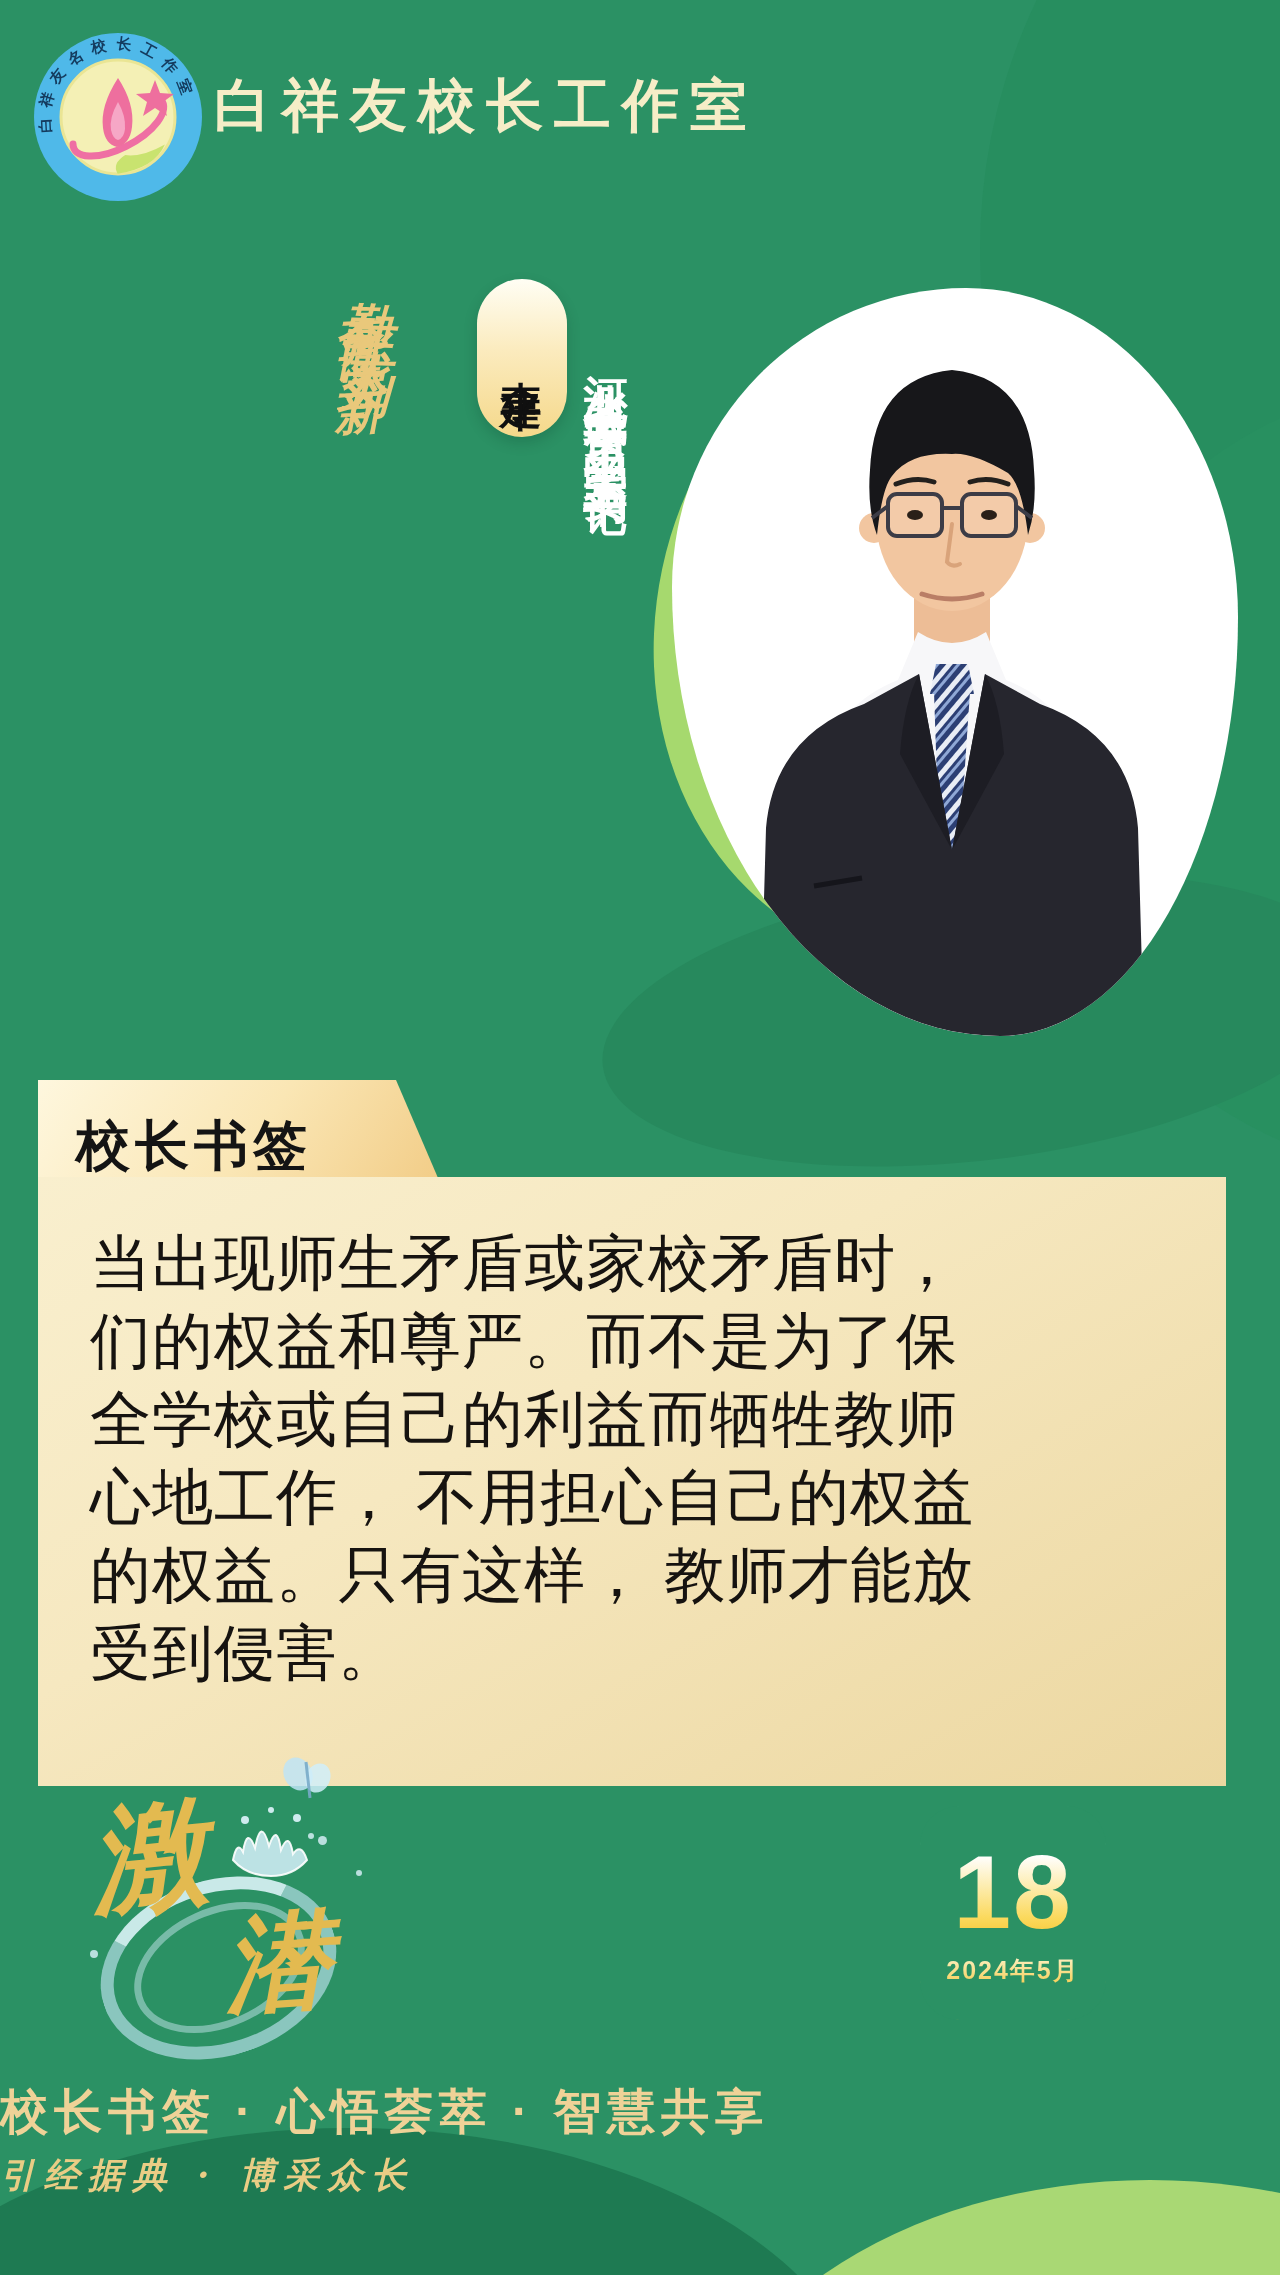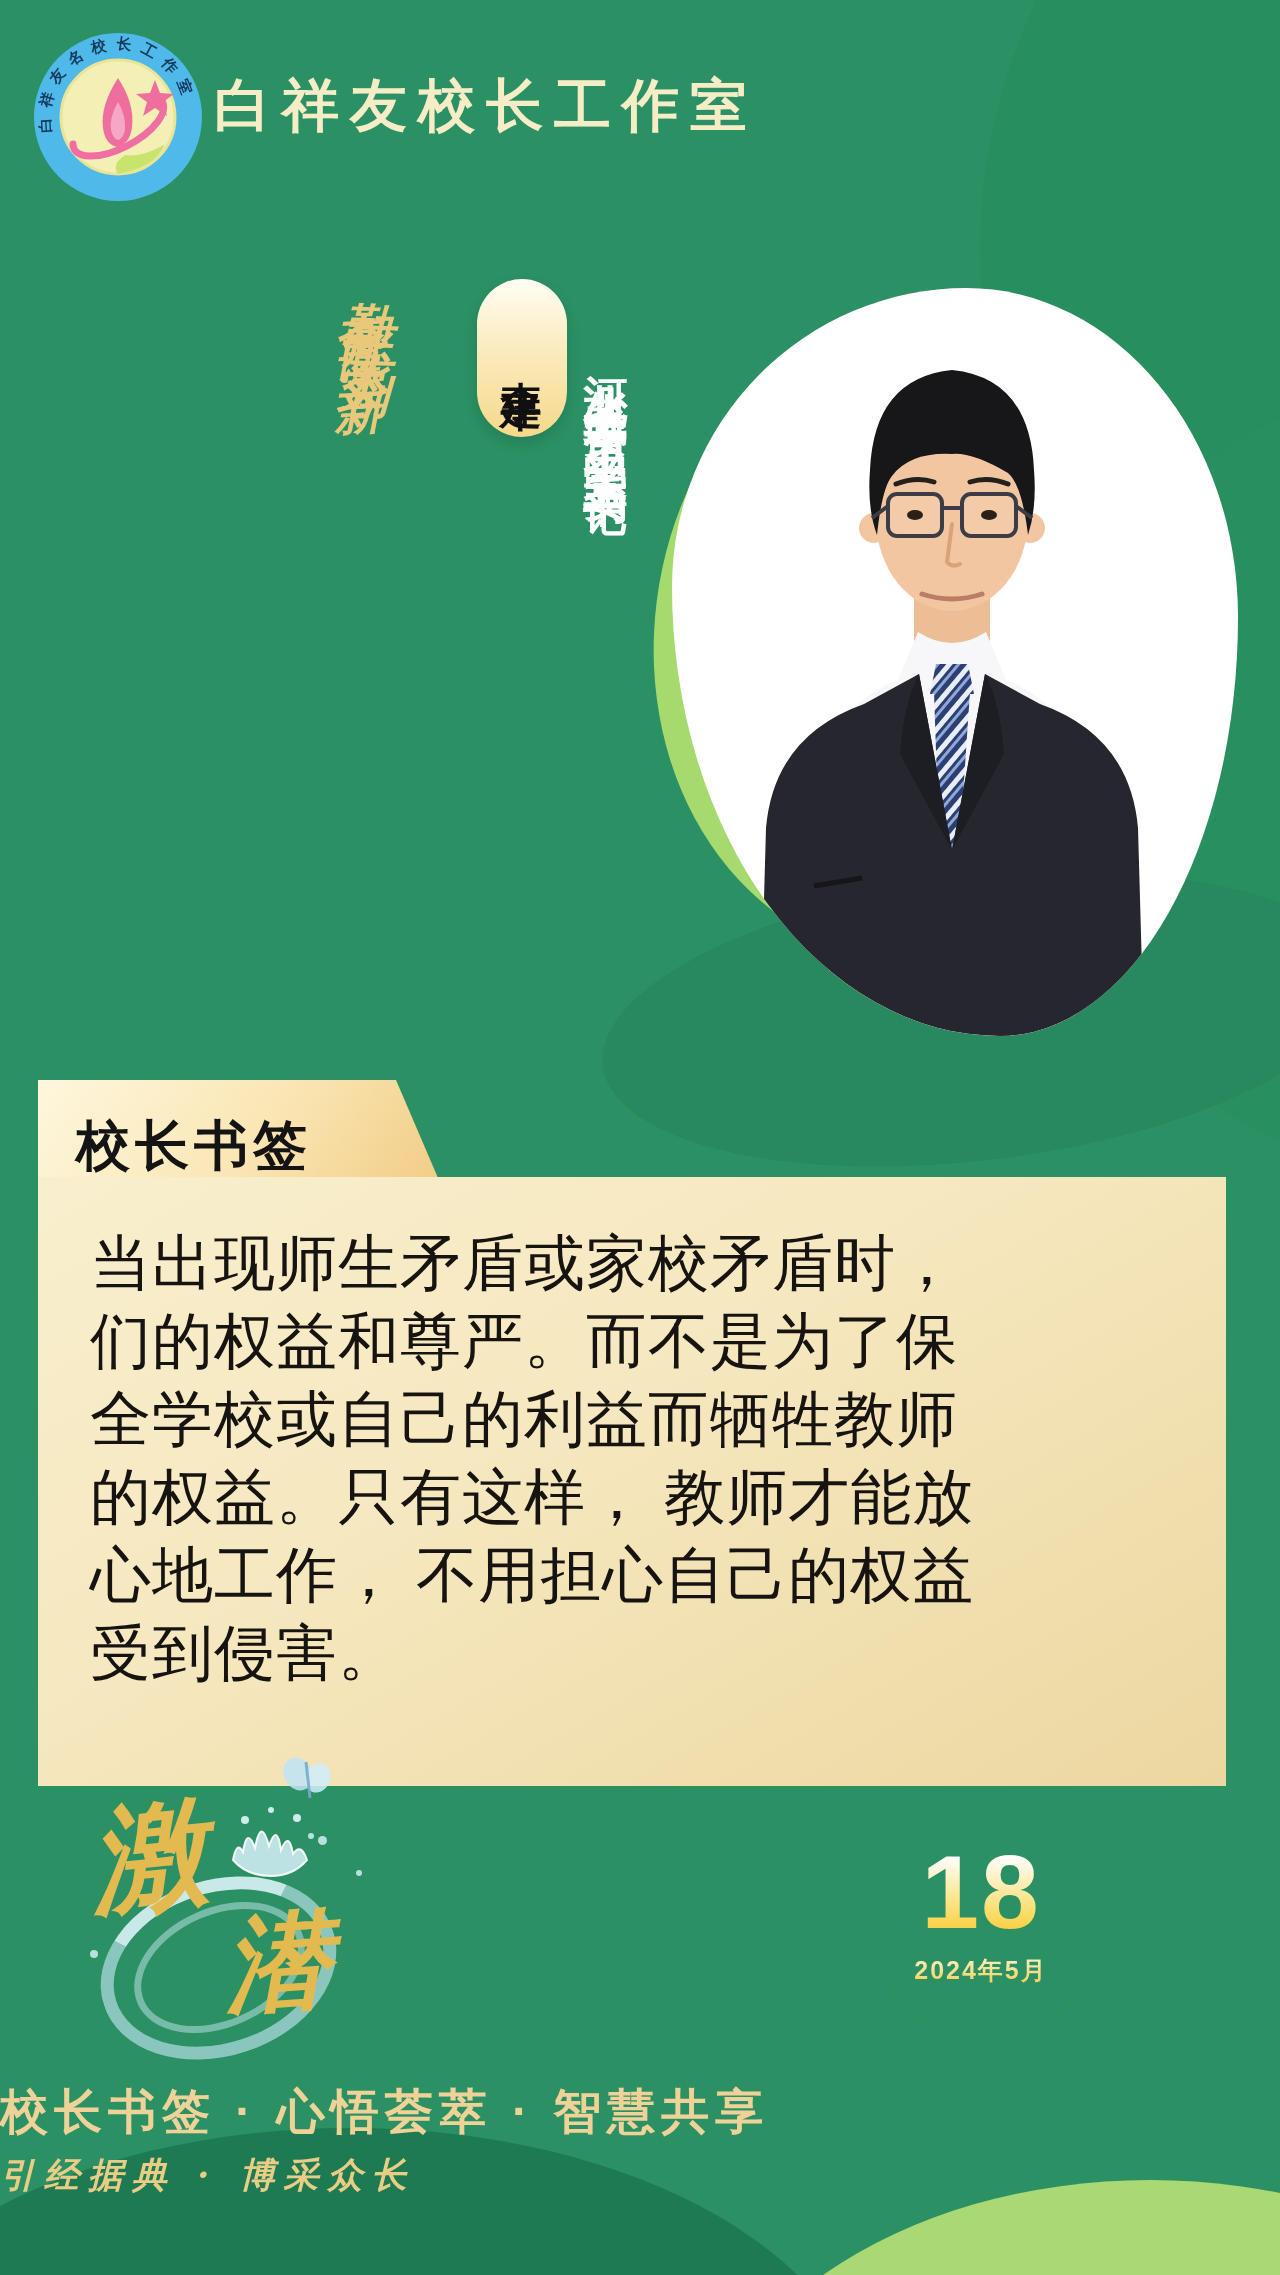--- a/index.html
+++ b/index.html
@@ -92,21 +92,21 @@
   }
   .swirl2{
     position:absolute;left:70px;top:168px;width:165px;height:105px;border-radius:50%;
     border:7px solid rgba(214,240,250,.45);transform:rotate(-24deg);
   }
   .crown{position:absolute;left:163px;top:62px;}
   .butterfly{position:absolute;left:220px;top:14px;}
   .drop{position:absolute;border-radius:50%;background:rgba(222,243,252,.8);}
   
   .date-badge{
-    position:absolute;left:888px;top:1806px;width:186px;height:214px;
+    position:absolute;left:920px;top:1806px;width:186px;height:214px;
     border-radius:46px;box-sizing:border-box;
     background:linear-gradient(180deg,#FFFFFF 0%,#FBE9A6 55%,#F3C53C 100%);
   }
   .date-inner{
     width:100%;height:100%;border-radius:39px;background:#2B9164;
     display:flex;flex-direction:column;align-items:center;justify-content:center;
   }
   .date-day{
     font-size:104px;font-weight:bold;line-height:104px;letter-spacing:2px;
     background:linear-gradient(180deg,#FFFFFF 15%,#FBD95C 75%,#F4C32E 100%);
@@ -210,22 +210,22 @@
 
   <div class="tag">
     <div class="t">校长书签</div>
   </div>
 
   <div class="quote-box">
     <div class="quote-text">
       <div>当出现师生矛盾或家校矛盾时，</div>
       <div>们的权益和尊严。而不是为了保</div>
       <div>全学校或自己的利益而牺牲教师</div>
+      <div>心地工作， 不用担心自己的权益</div>
       <div>的权益。只有这样， 教师才能放</div>
-      <div>心地工作， 不用担心自己的权益</div>
       <div>受到侵害。</div>
     </div>
   </div>
 
   <div class="splash">
     <div class="swirl"></div>
     <div class="swirl2"></div>
     <div class="ch ch1">激</div>
     <div class="ch ch2">潜</div>
     <div class="crown">

